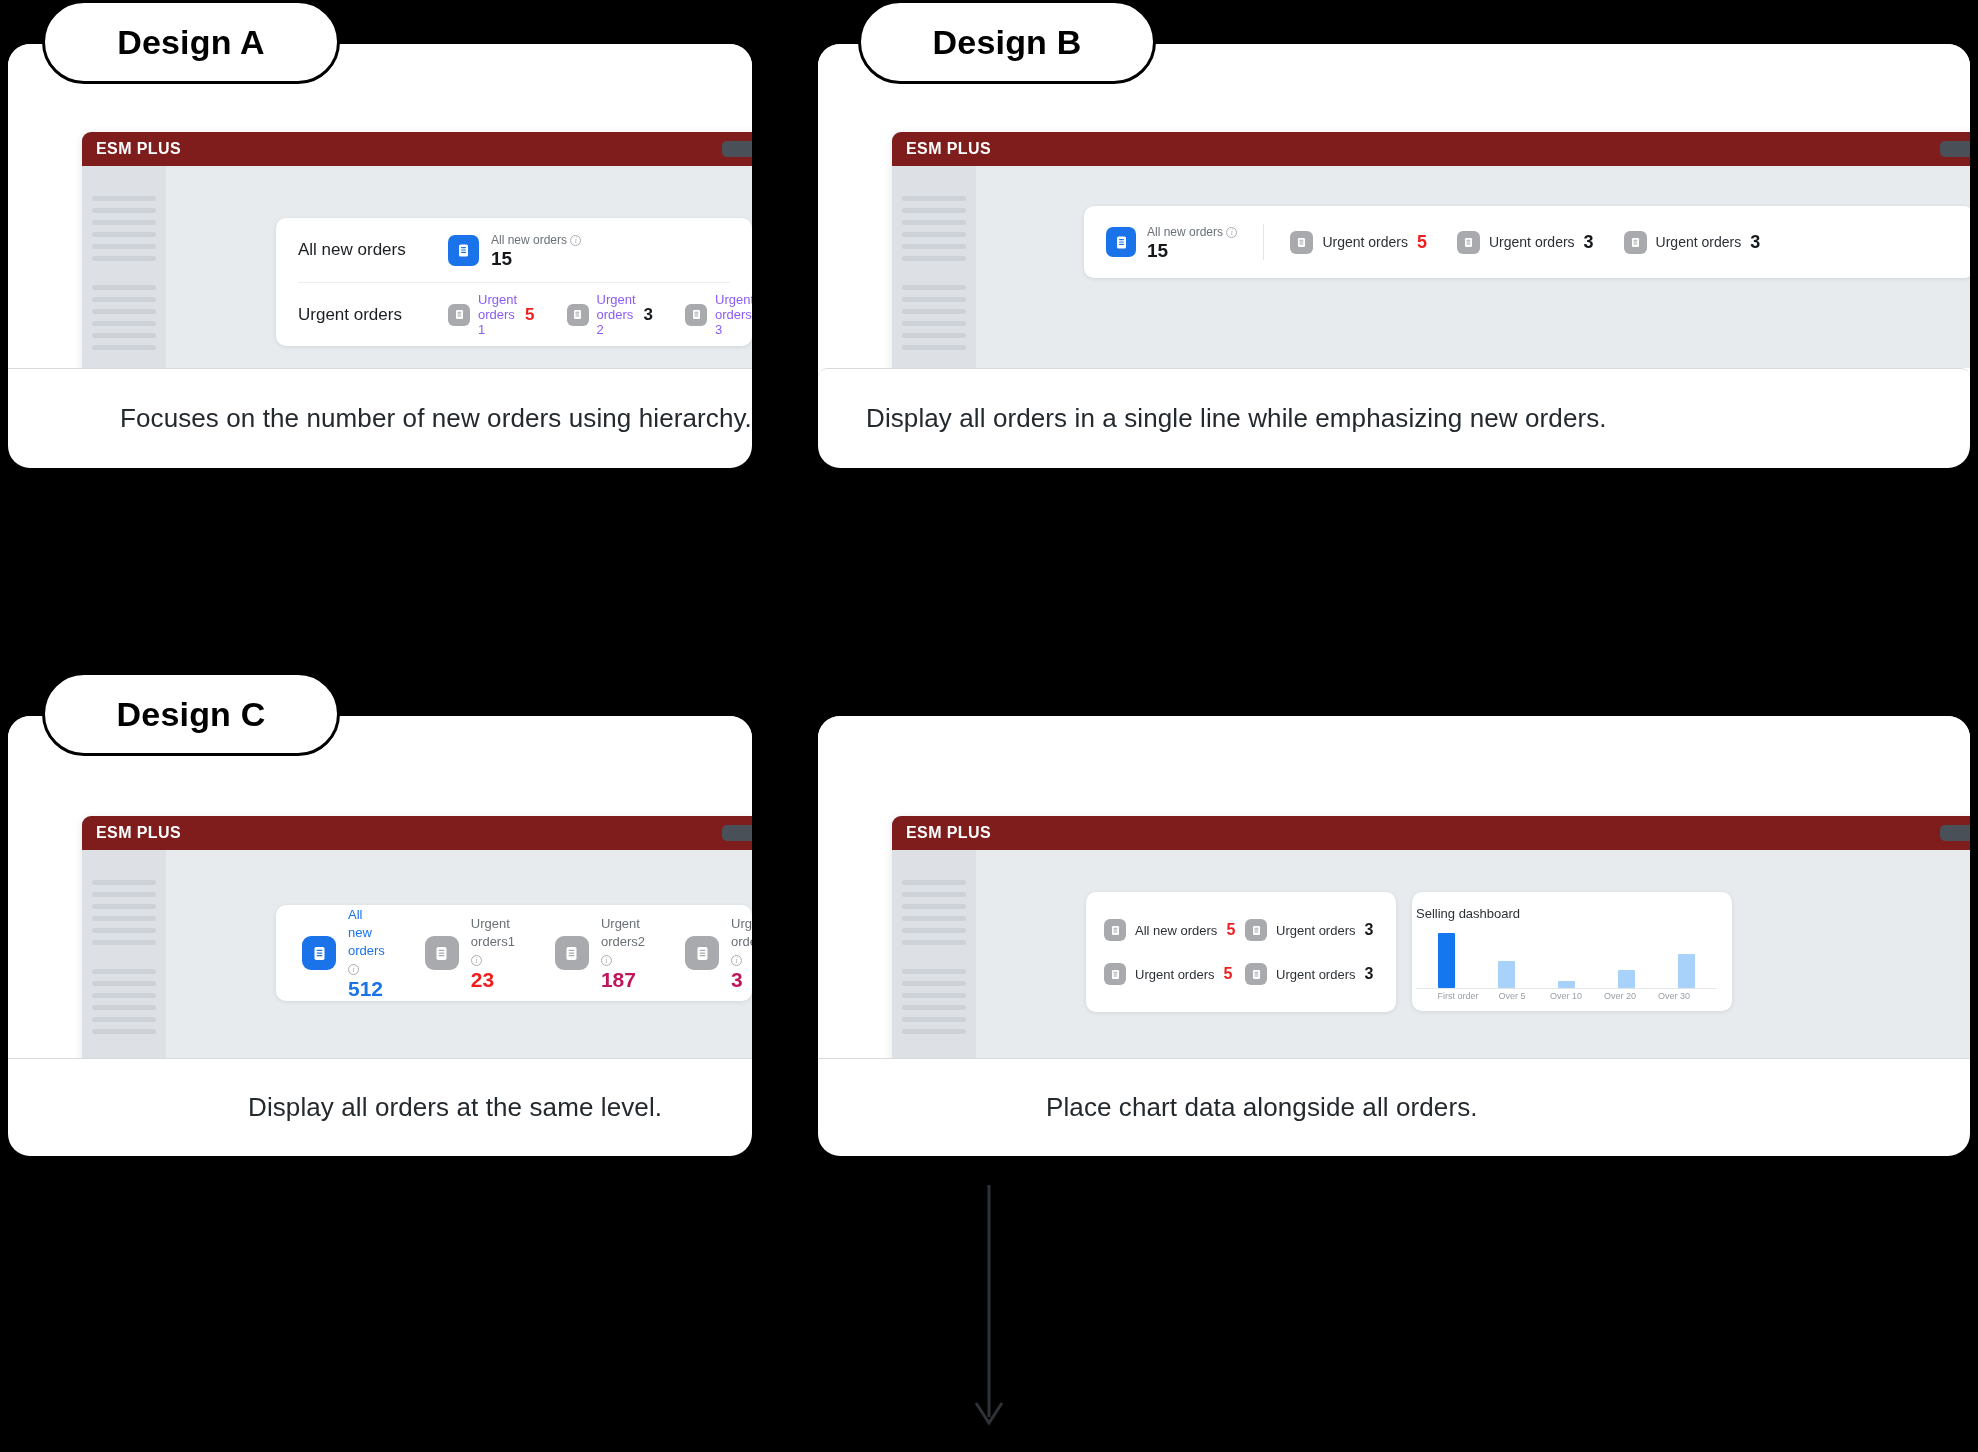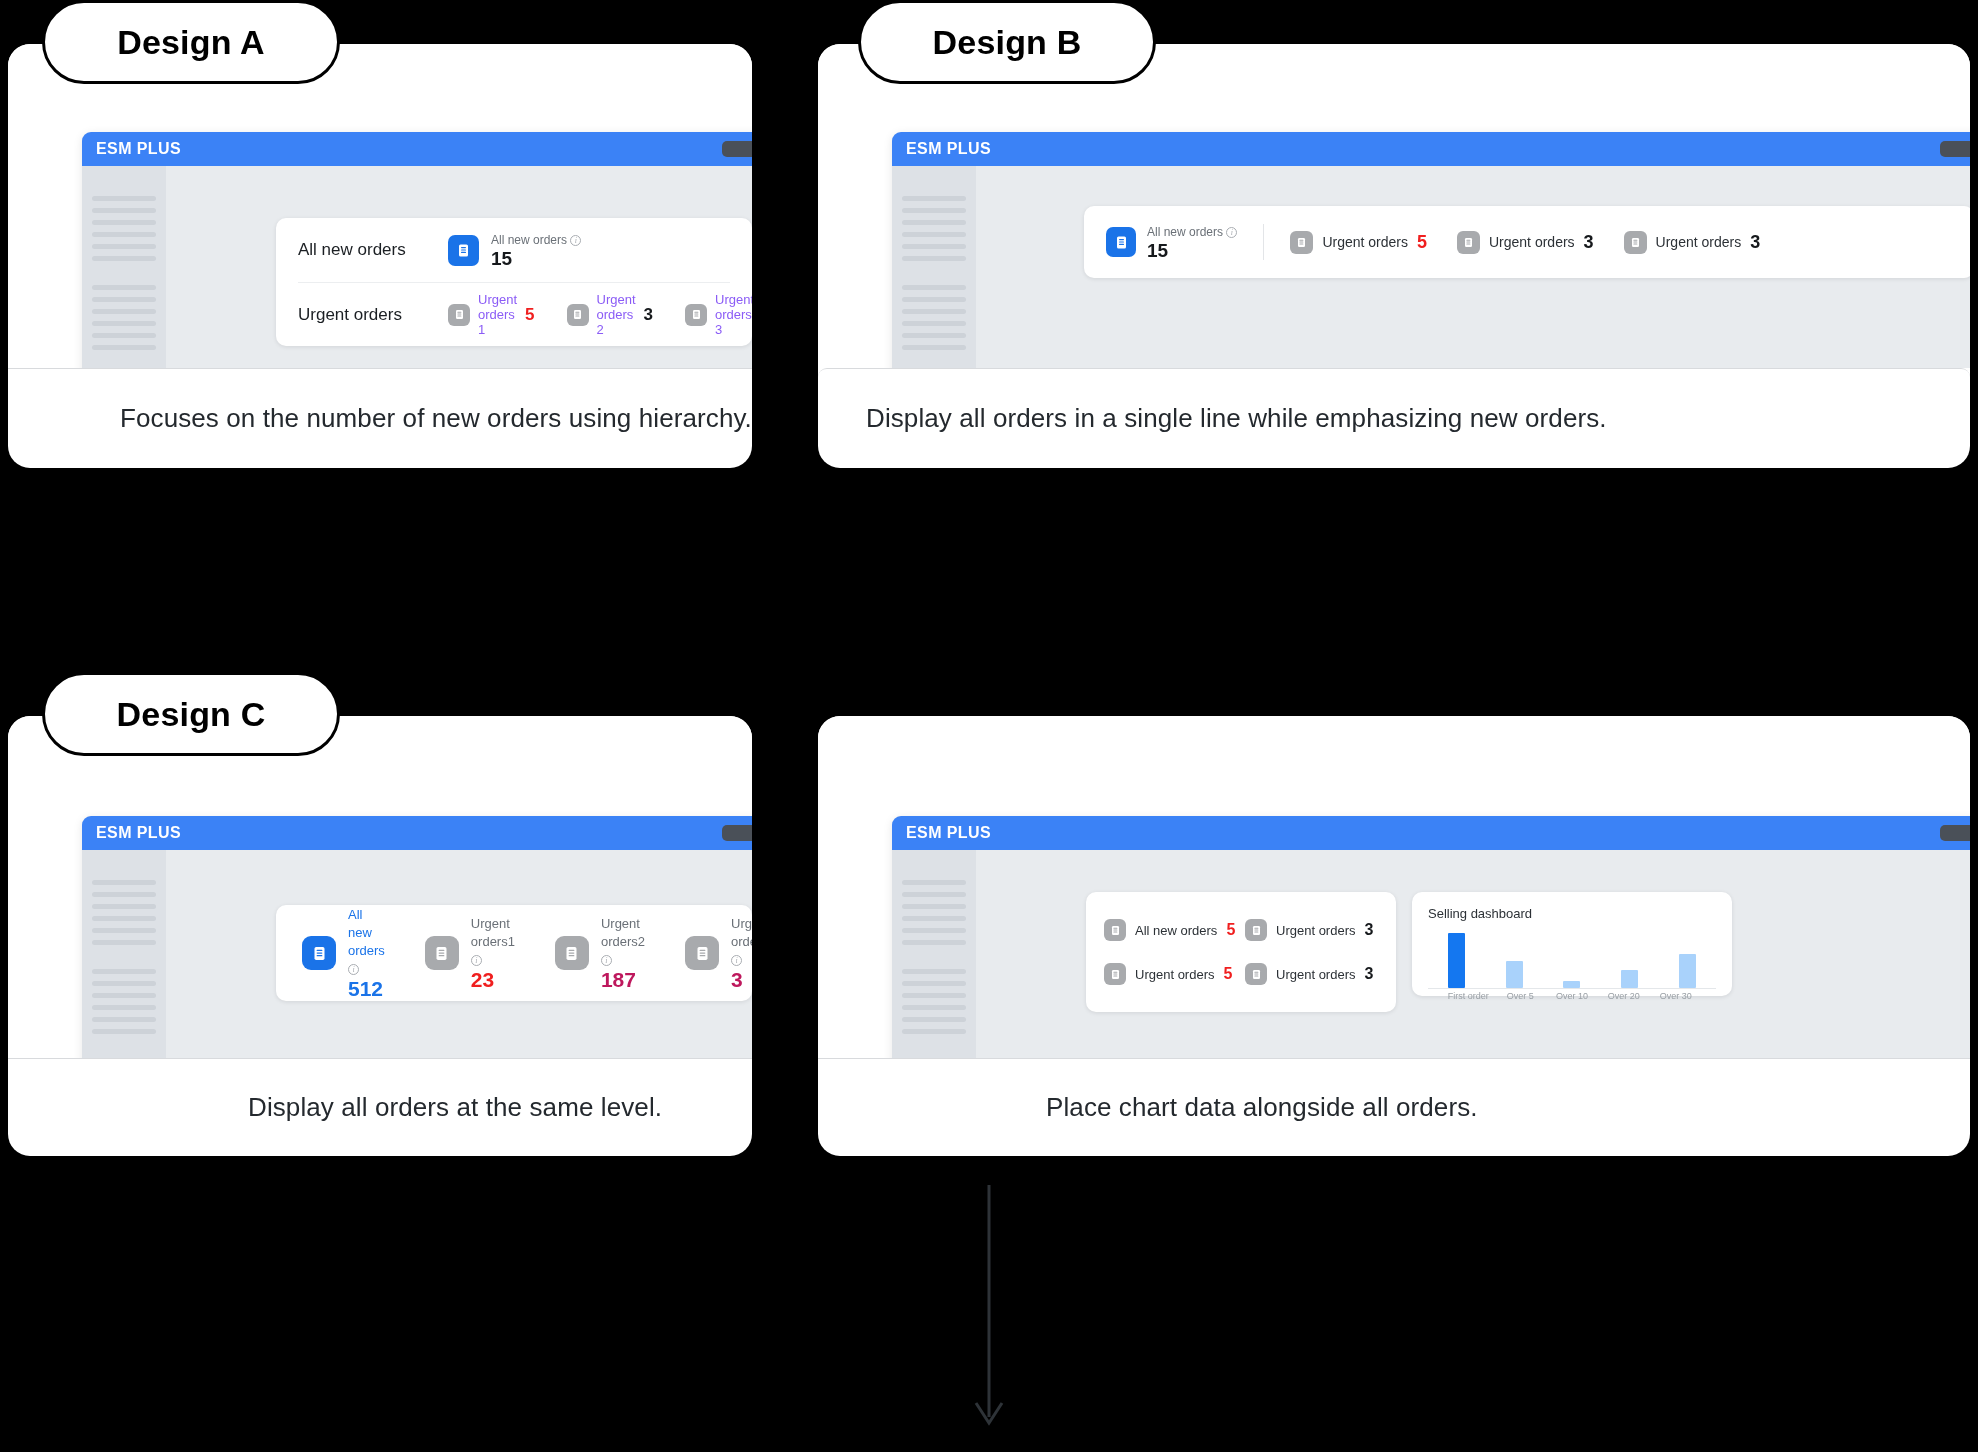--- a/index.html
+++ b/index.html
@@ -61,21 +61,21 @@
   
   .win {
     position: absolute;
     border-radius: 9px;
     overflow: hidden;
     box-shadow: 0 2px 10px rgba(0,0,0,.10);
     background: #e8ebee;
   }
   .win-bar {
     height: 34px;
-    background: #3b82f6;
+    background: #7f1d1d;
     display: flex; align-items: center; justify-content: space-between;
     padding: 0 14px;
   }
   .win-title {
     color: #ffffff; font-size: 16px; font-weight: 700; letter-spacing: .4px;
   }
   .win-btn {
     width: 46px; height: 16px; border-radius: 5px; background: #4a5058;
   }
   .win-body { display: flex; height: calc(100% - 34px); }
@@ -178,22 +178,22 @@
     padding: 0 18px;
   }
   .d-chip { display: flex; align-items: center; gap: 9px; }
   .d-chip .sq { width: 22px; height: 22px; border-radius: 6px; }
   .d-chip .t { font-size: 13px; color: #2c3136; white-space: nowrap; }
   .d-chip .v { font-size: 16px; font-weight: 700; color: #16191c; }
   .d-chip .v.red { color: #f01f1f; }
 
   .d-chart {
     position: absolute; left: 436px; top: 42px;
-    width: 320px; height: 104px;
-    padding: 14px 16px 10px 16px;
+    width: 320px; height: 119px;
+    padding: 14px 16px 10px 4px;
   }
   .d-chart-title { font-size: 13px; color: #2c3136; font-weight: 400; }
   .d-plot {
     margin-top: 12px; height: 56px;
     display: flex; align-items: flex-end; justify-content: space-around;
     border-bottom: 1px solid #e4e7ea;
   }
   .d-bar-col { width: 18%; display: flex; justify-content: center; align-items: flex-end; height: 100%; }
   .d-bar { width: 17px; background: #a9d2fb; border-radius: 1px; }
   .d-bar.strong { background: #1477f0; }

